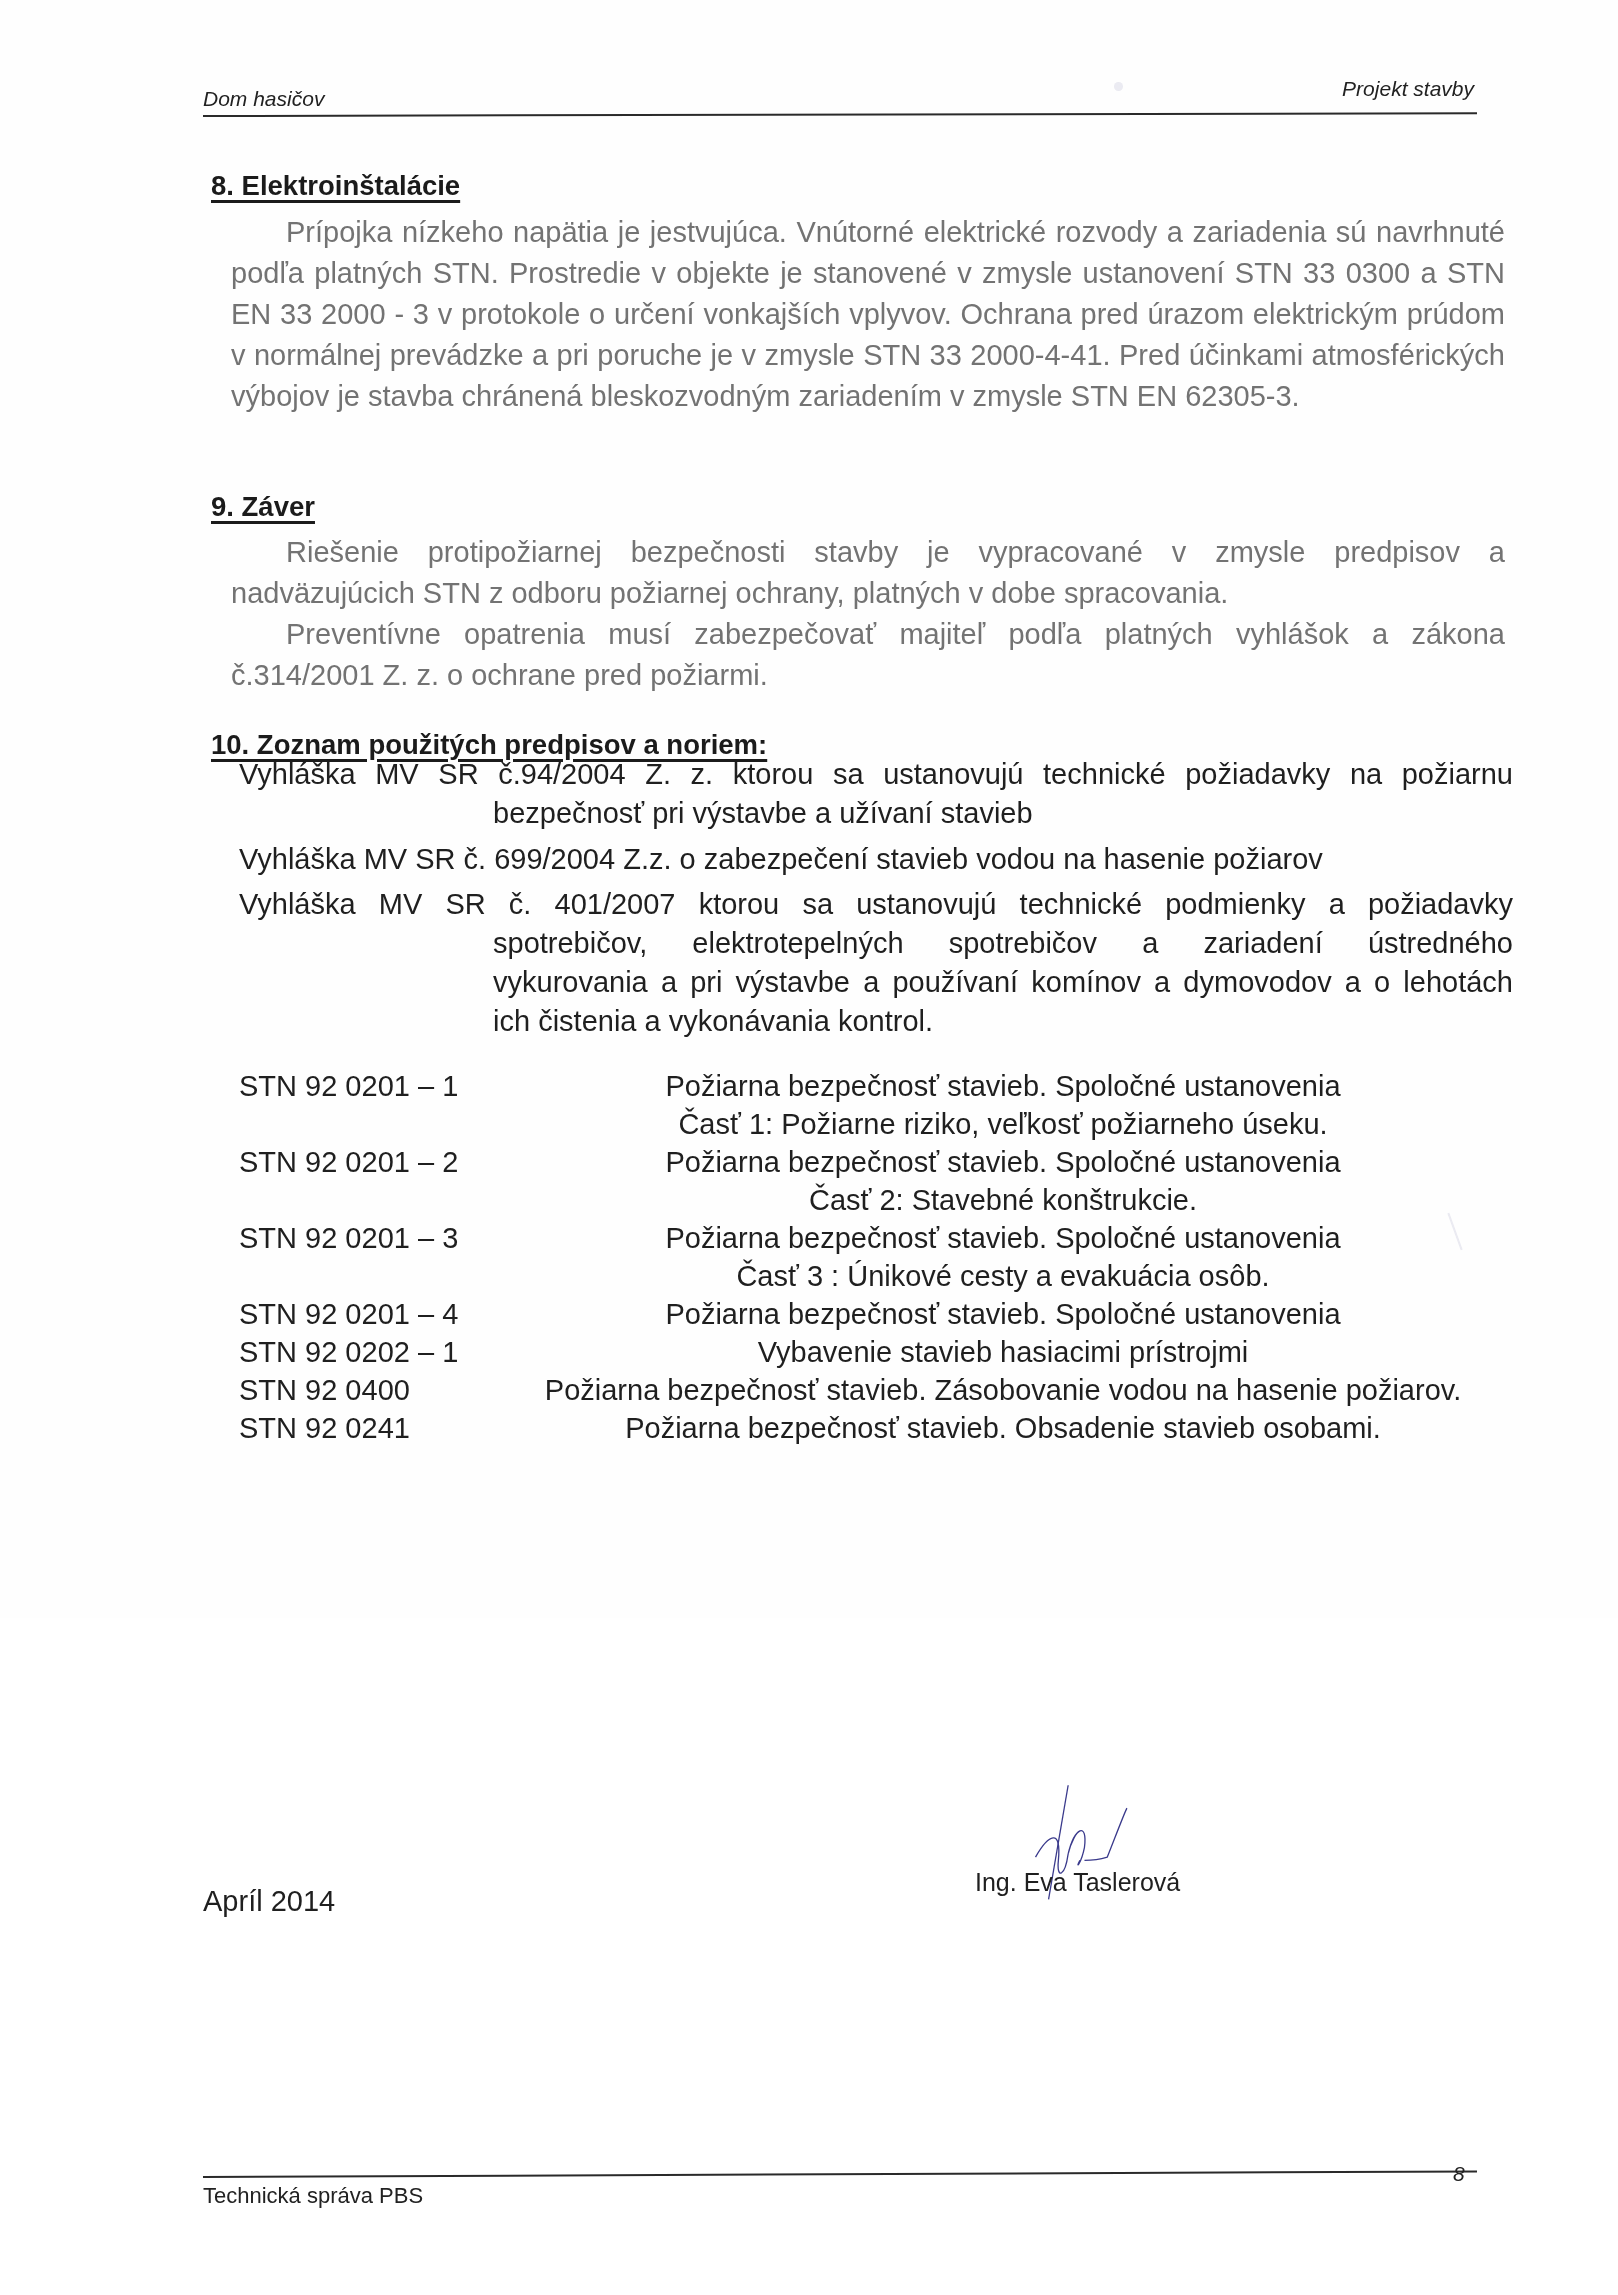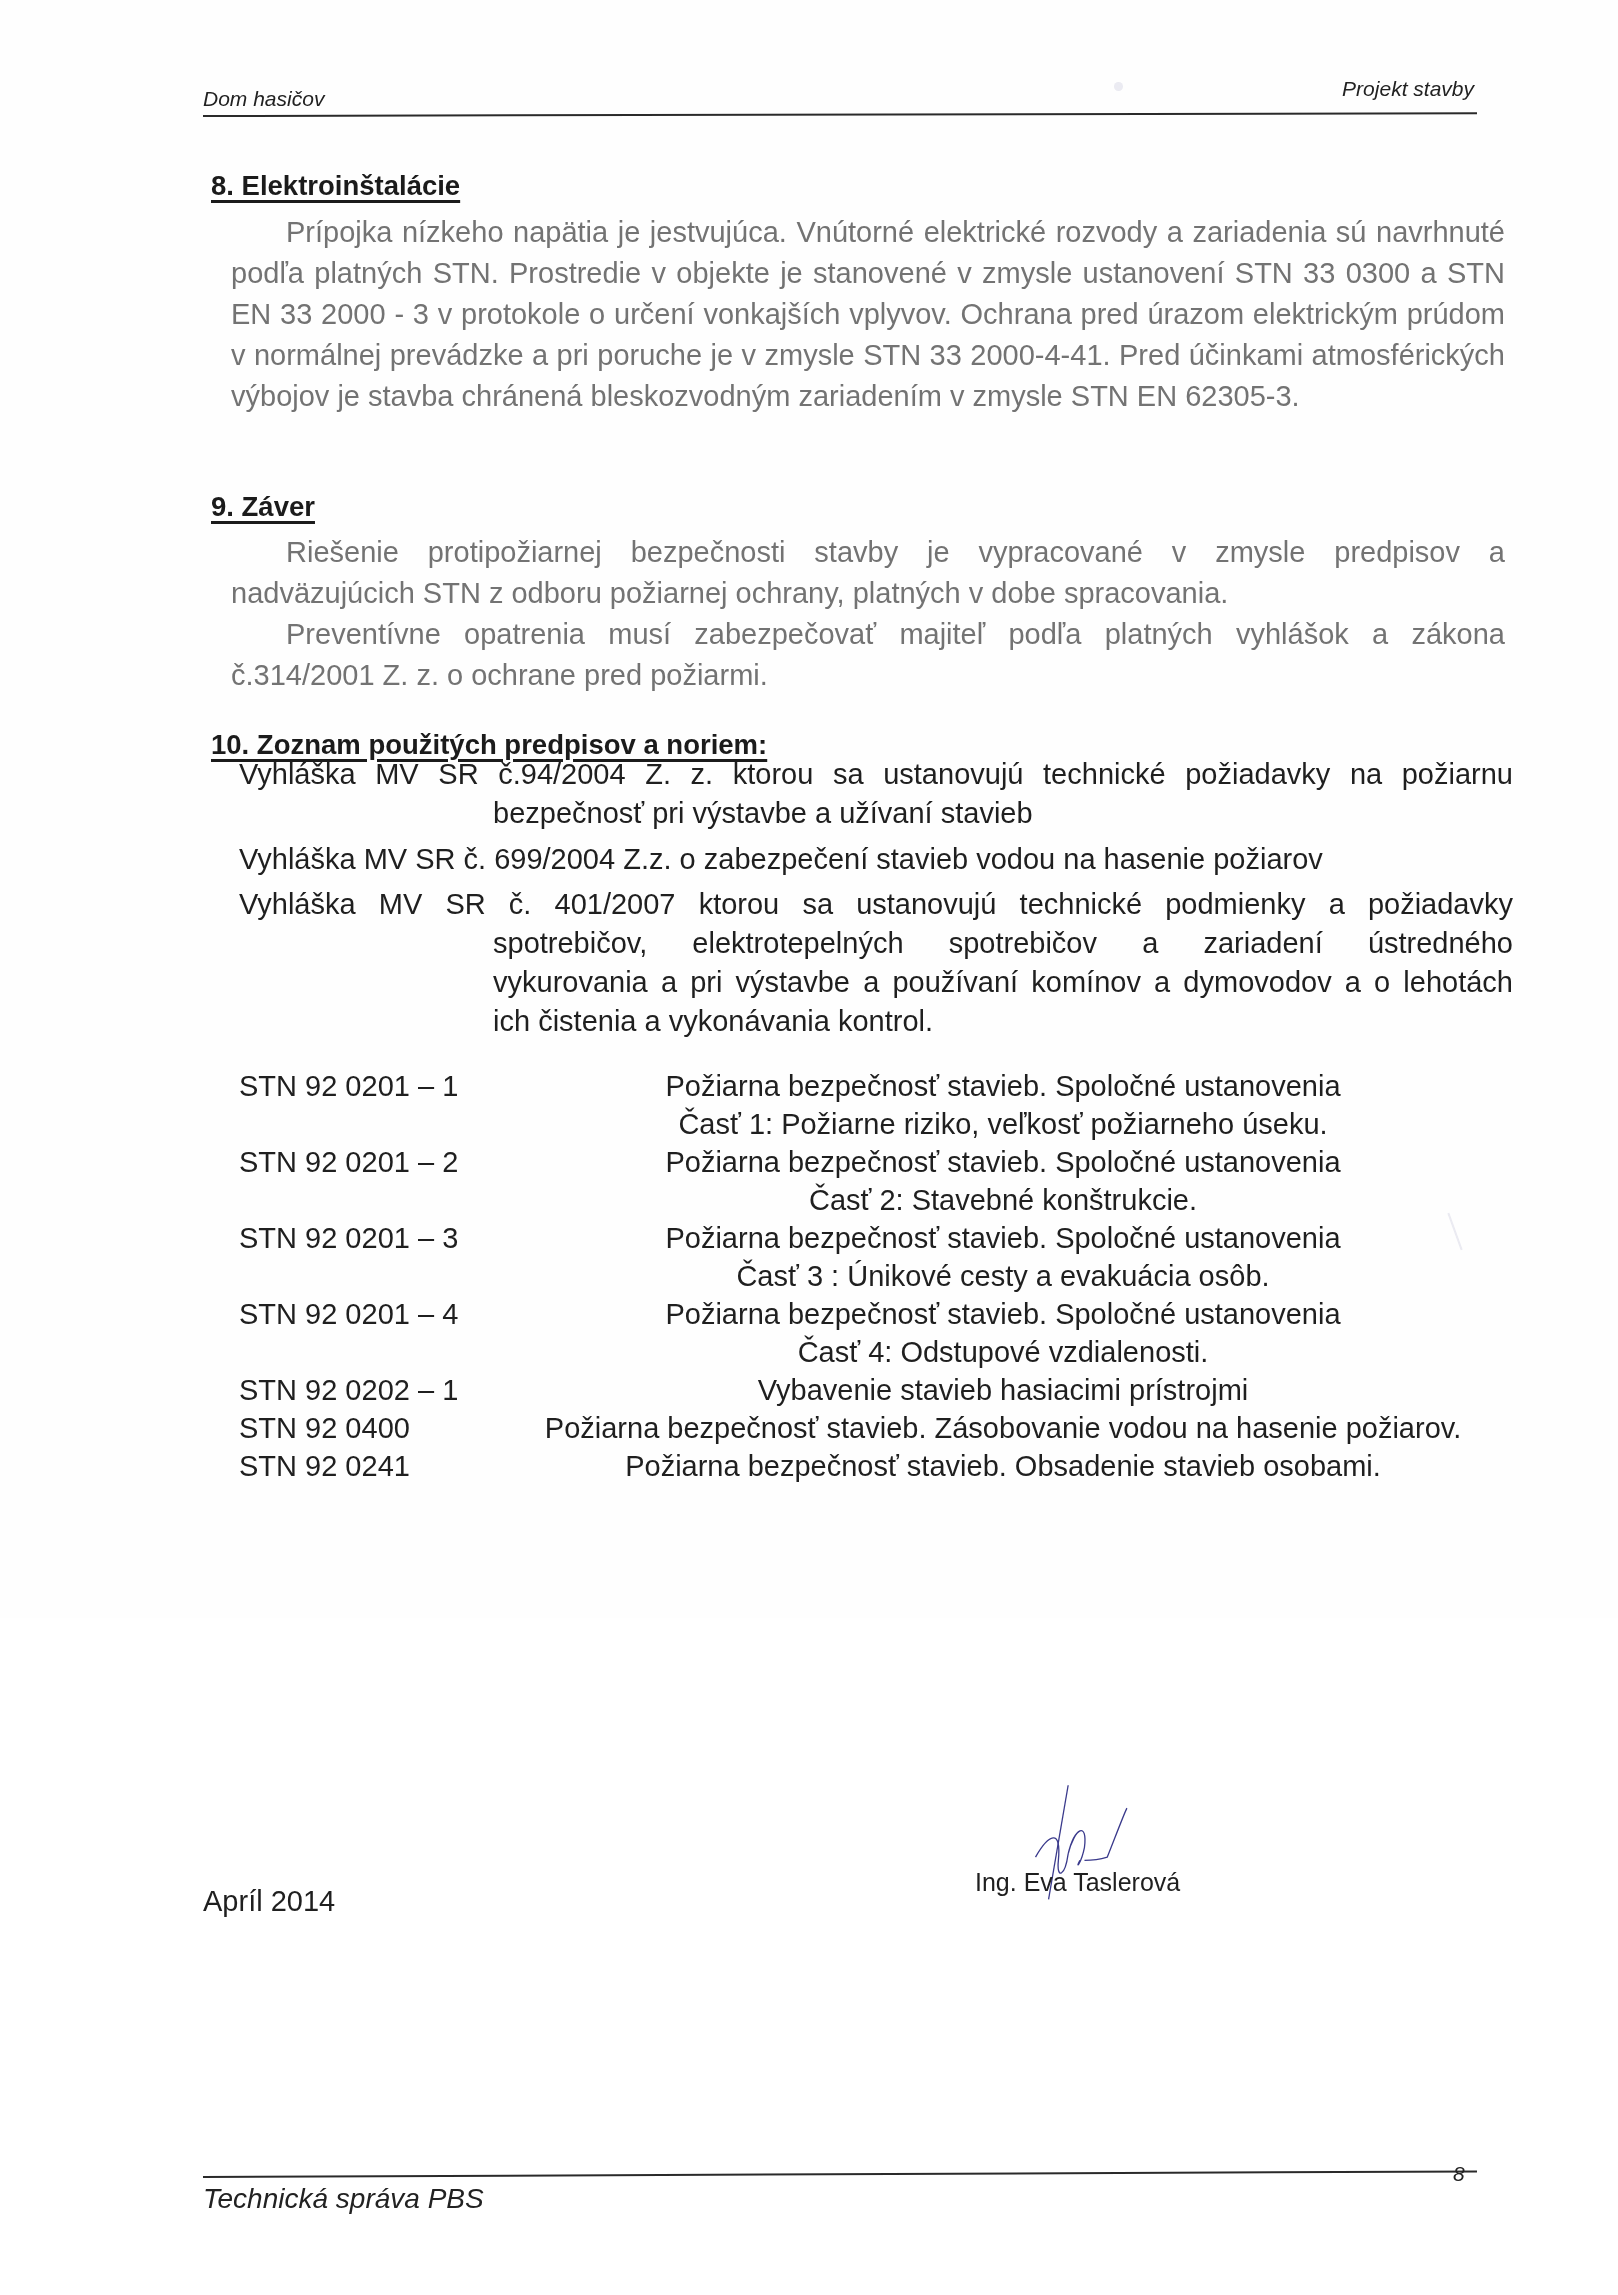--- a/index.html
+++ b/index.html
@@ -29,21 +29,21 @@
 
   .stn { display: flex; line-height: 38px; }
   .stn .code { width: 254px; flex: 0 0 254px; }
   .stn .desc { flex: 1; text-align: center; }
 
   .date { position: absolute; left: 203px; top: 1885px; font-size: 29px; color: #1f1f1f; }
   .signer { position: absolute; left: 975px; top: 1868px; font-size: 25px; color: #1f1f1f; }
   .signature { position: absolute; left: 1029px; top: 1782px; width: 124px; height: 124px; }
 
   .ftr-line { position: absolute; left: 203px; top: 2176px; width: 1274px; height: 2px; background: #2a2a2a; transform: rotate(-0.25deg); transform-origin: left; }
-  .ftr-left { position: absolute; left: 203px; top: 2183px; font-size: 28px; font-style: italic; color: #222; }
+  .ftr-left { position: absolute; left: 203px; top: 2183px; font-size: 22px; color: #222; }
   .ftr-page { position: absolute; left: 1453px; top: 2162px; font-size: 21px; font-style: italic; color: #222; }
 
   .artifact { position: absolute; background: #d8d8e6; opacity: 0.5; }
 </style>
 </head>
 <body>
 
 <div class="page">
 
   <div class="hdr-left">Dom hasičov</div>
@@ -96,21 +96,20 @@
         <span class="code">STN 92 0201 – 3</span>
         <span class="desc">
           <span style="display:block">Požiarna bezpečnosť stavieb. Spoločné ustanovenia</span>
           <span style="display:block">Časť 3 : Únikové cesty a evakuácia osôb.</span>
         </span>
       </div>
       <div class="stn">
         <span class="code">STN 92 0201 – 4</span>
         <span class="desc">
           <span style="display:block">Požiarna bezpečnosť stavieb. Spoločné ustanovenia</span>
-          <span style="display:block">Časť 4: Odstupové vzdialenosti.</span>
         </span>
       </div>
       <div class="stn">
         <span class="code">STN 92 0202 – 1</span>
         <span class="desc">Vybavenie stavieb hasiacimi prístrojmi</span>
       </div>
       <div class="stn">
         <span class="code">STN 92 0400</span>
         <span class="desc">Požiarna bezpečnosť stavieb. Zásobovanie vodou na hasenie požiarov.</span>
       </div>

